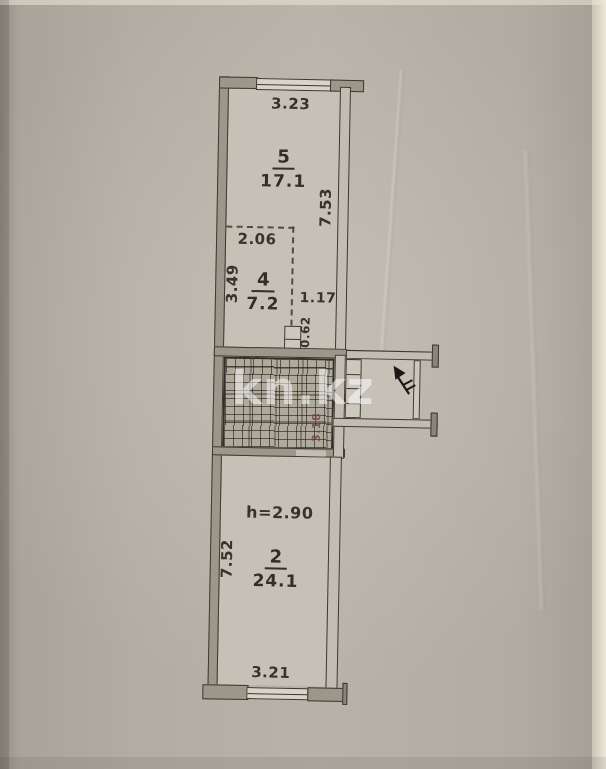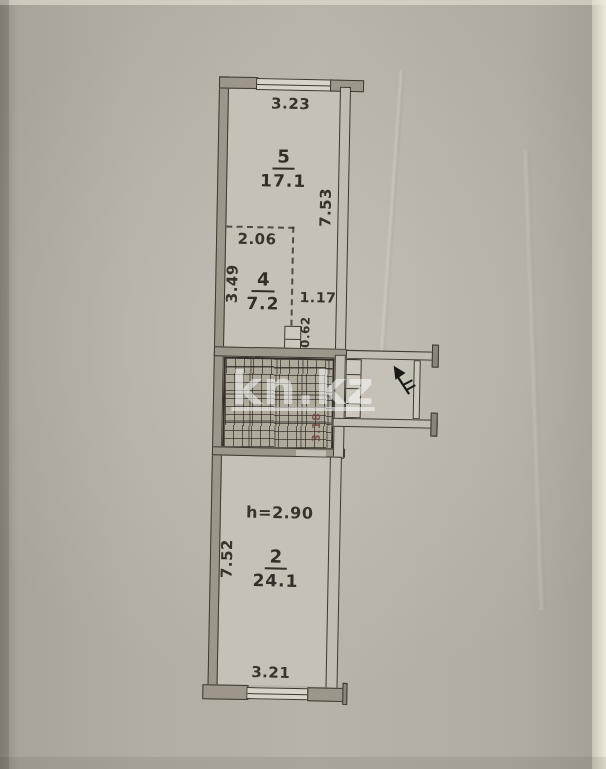--- a/index.html
+++ b/index.html
@@ -42,21 +42,21 @@
   .dim.stamp { font-size:11px; color:#6e443f; opacity:.8; }
   .room { position:absolute; transform:translateX(-50%); text-align:center;
           color:#332f28; z-index:20; }
   .room .num { display:inline-block; font-size:18px; font-weight:600; line-height:1.05;
                padding:0 5px 1px; border-bottom:2px solid #332f28; }
   .room .area { font-size:17px; font-weight:600; margin-top:1px; letter-spacing:1px; }
   .hnote { position:absolute; transform:translate(-50%,-50%); font-size:16px; font-weight:600;
            color:#38342b; letter-spacing:.5px; z-index:20; }
   .wm { position:absolute; left:303px; top:388px; transform:translate(-50%,-50%);
         font-size:46px; font-weight:700; color:rgba(255,255,255,.52);
-        letter-spacing:1px; z-index:30; pointer-events:none;text-decoration:underline; }
+        letter-spacing:1px; z-index:30; pointer-events:none; }
   .crease { position:absolute; opacity:.5; pointer-events:none;
             background:linear-gradient(90deg, transparent, rgba(255,255,255,.35), rgba(90,85,75,.12), transparent); }
   .arrowbox { position:absolute; z-index:15; }
 </style>
 </head>
 <body>
 
 <div class="photo">
 
   <div class="edge" style="left:592px; top:0; width:14px; height:769px; background:linear-gradient(90deg,#c9c4b6,#ece8da);"></div>

